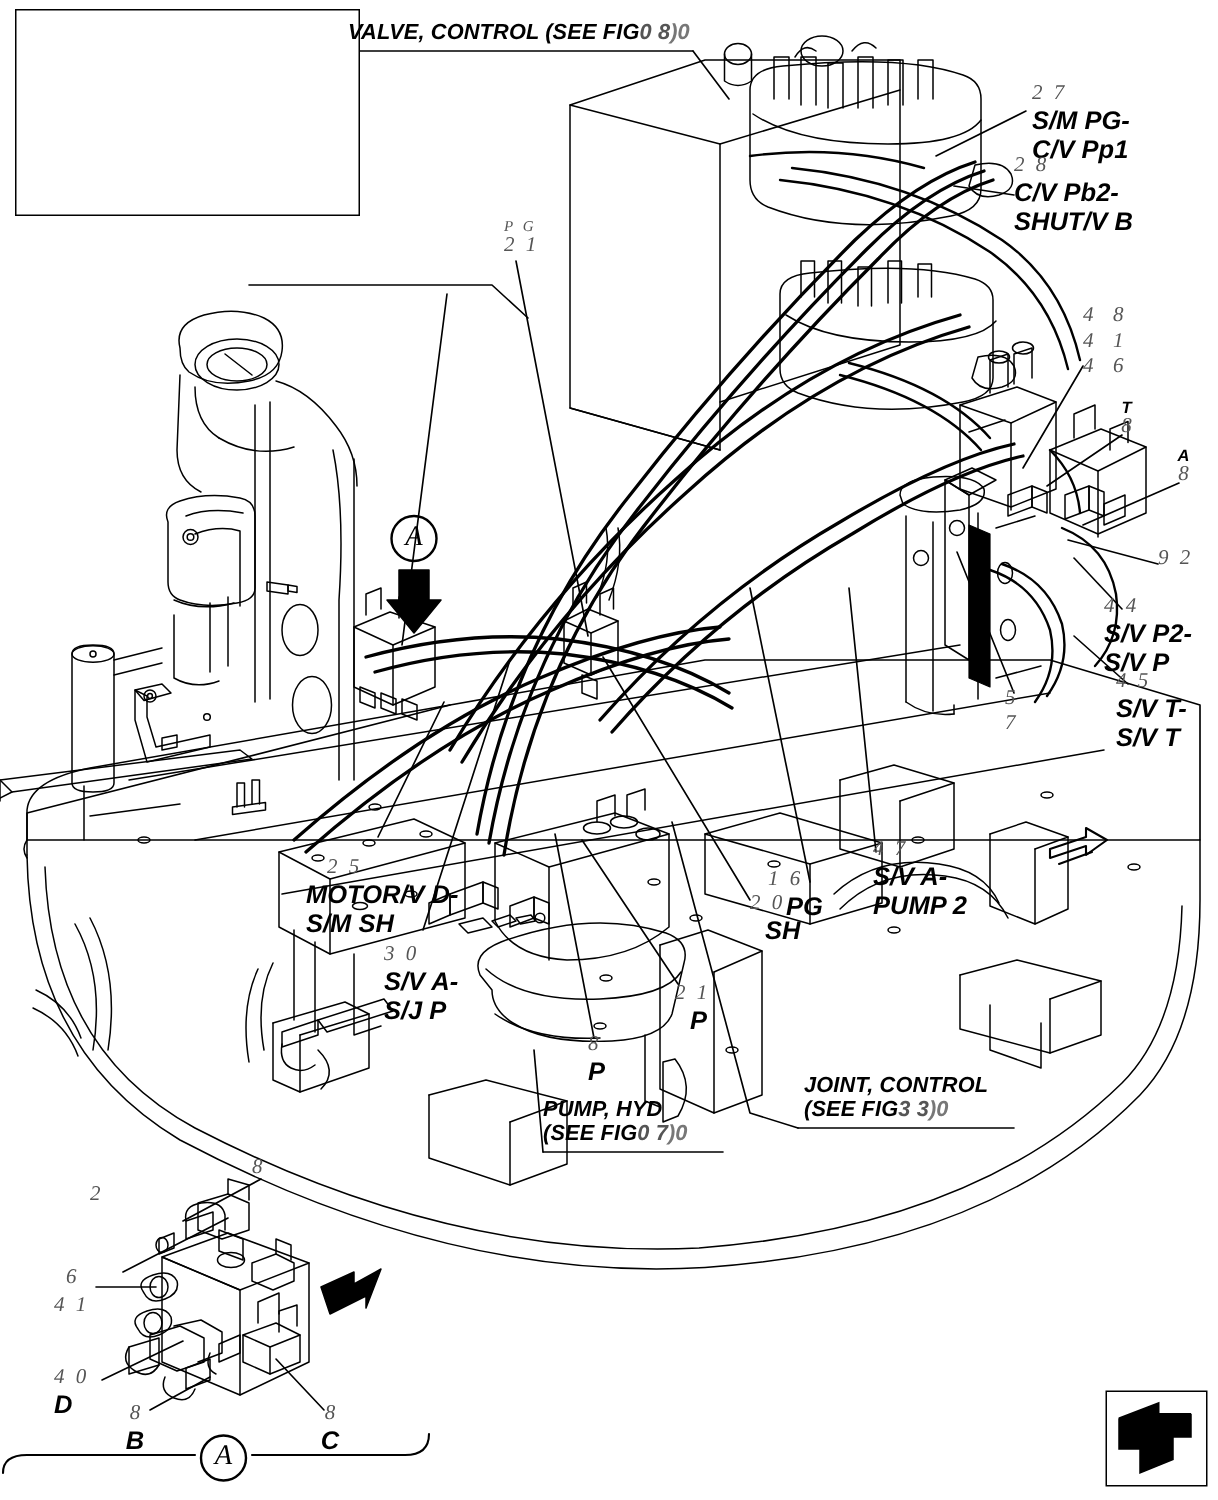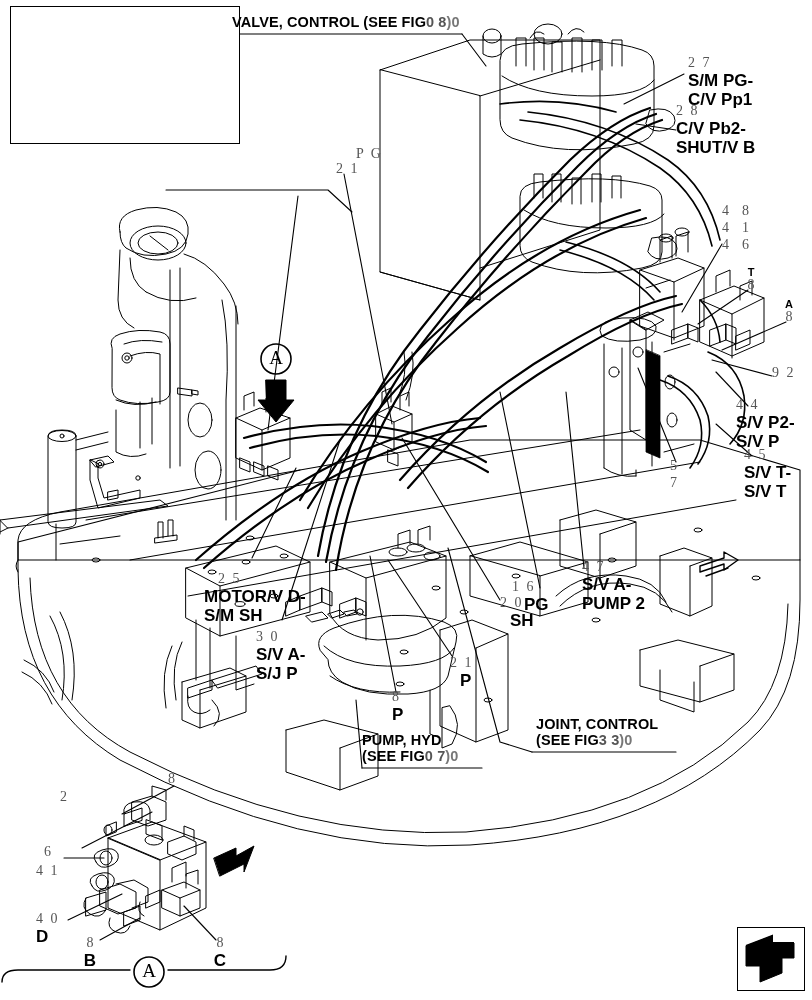--- a/index.html
+++ b/index.html
@@ -4,42 +4,41 @@
 <title>Hydraulic Piping Parts Diagram</title>
 <style>
   html,body{margin:0;padding:0;background:#fff;}
   body{
     width:812px;height:1000px;
     font-family:"Liberation Sans", sans-serif;
     color:#000;
     position:relative;
     overflow:hidden;
   }
-  #sheet{position:relative;width:812px;height:1000px;}
+  #sheet{position:relative;width:812px;height:1000px;font-style:italic;}
   svg#art{position:absolute;left:0;top:0;width:812px;height:1000px;}
 
   
   .lbl{position:absolute;white-space:nowrap;}
   .title{
     font-size:14.5px;font-weight:bold;letter-spacing:.1px;line-height:1.12;
   }
   .title .fig{font-weight:bold;color:#555;}
   .title .fig2{font-weight:bold;color:#777;}
   .pn{
     font-size:14px;color:#555;font-family:"Liberation Serif",serif;
     letter-spacing:2px;line-height:1.05;
   }
   .sub{
     font-size:17px;font-weight:bold;color:#000;line-height:1.12;
     font-family:"Liberation Sans",sans-serif;letter-spacing:0px;
   }
   .tiny{
-    font-size:14px;color:#555;font-family:"Liberation Serif",serif;
+    font-size:10px;color:#555;font-family:"Liberation Serif",serif;
     letter-spacing:2px;
-    margin-left:20px;
   }
   .port{
     font-size:11px;font-weight:bold;color:#000;
     font-family:"Liberation Sans",sans-serif;
   }
   .ctr{text-align:center;}
   .box-inset{
     position:absolute;border:1.6px solid #000;background:#fff;
   }
 </style>

